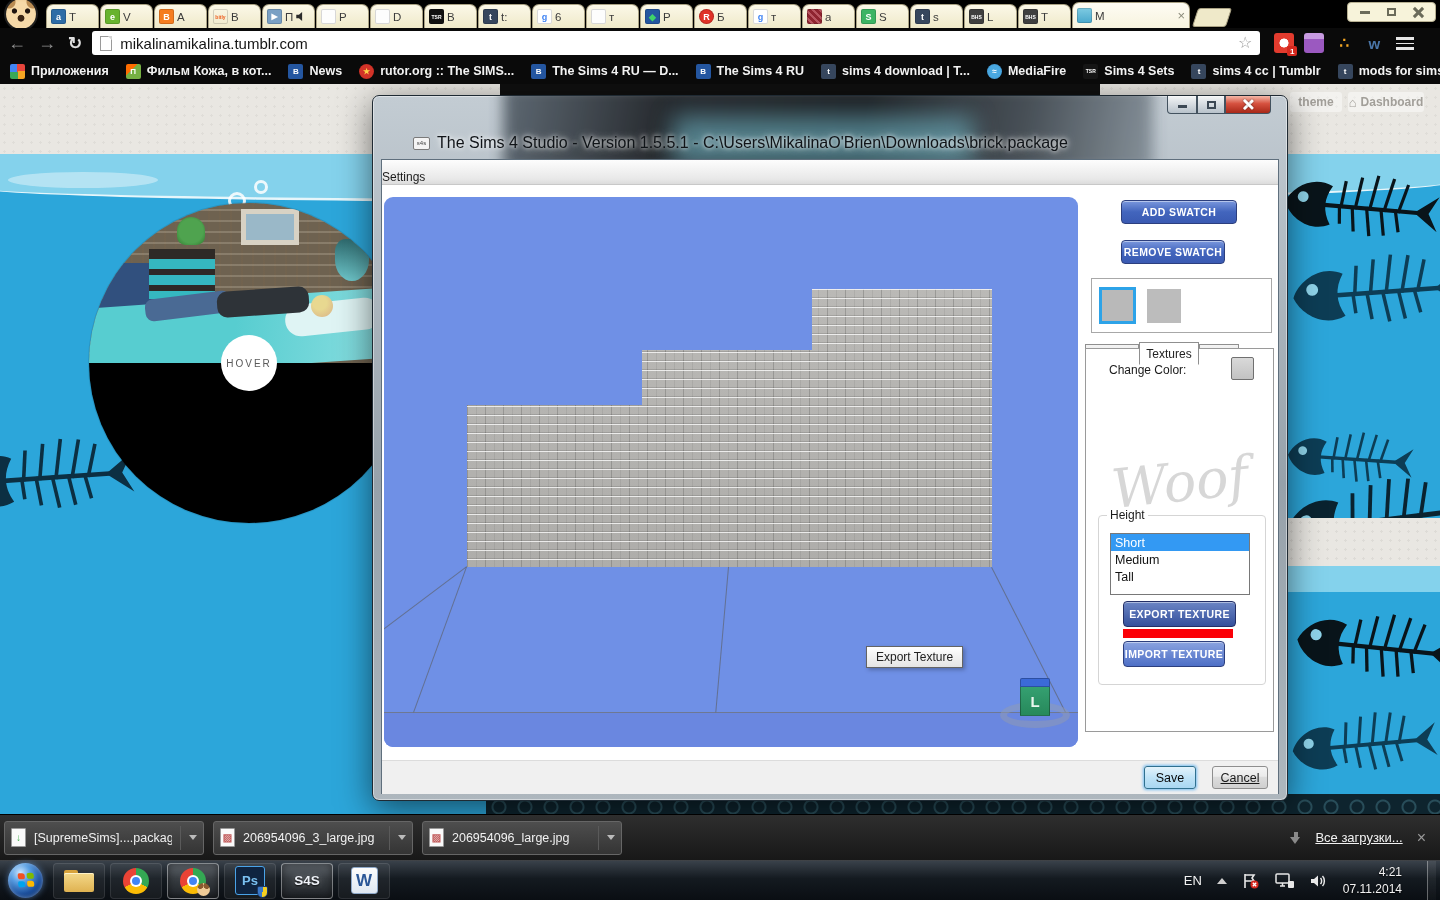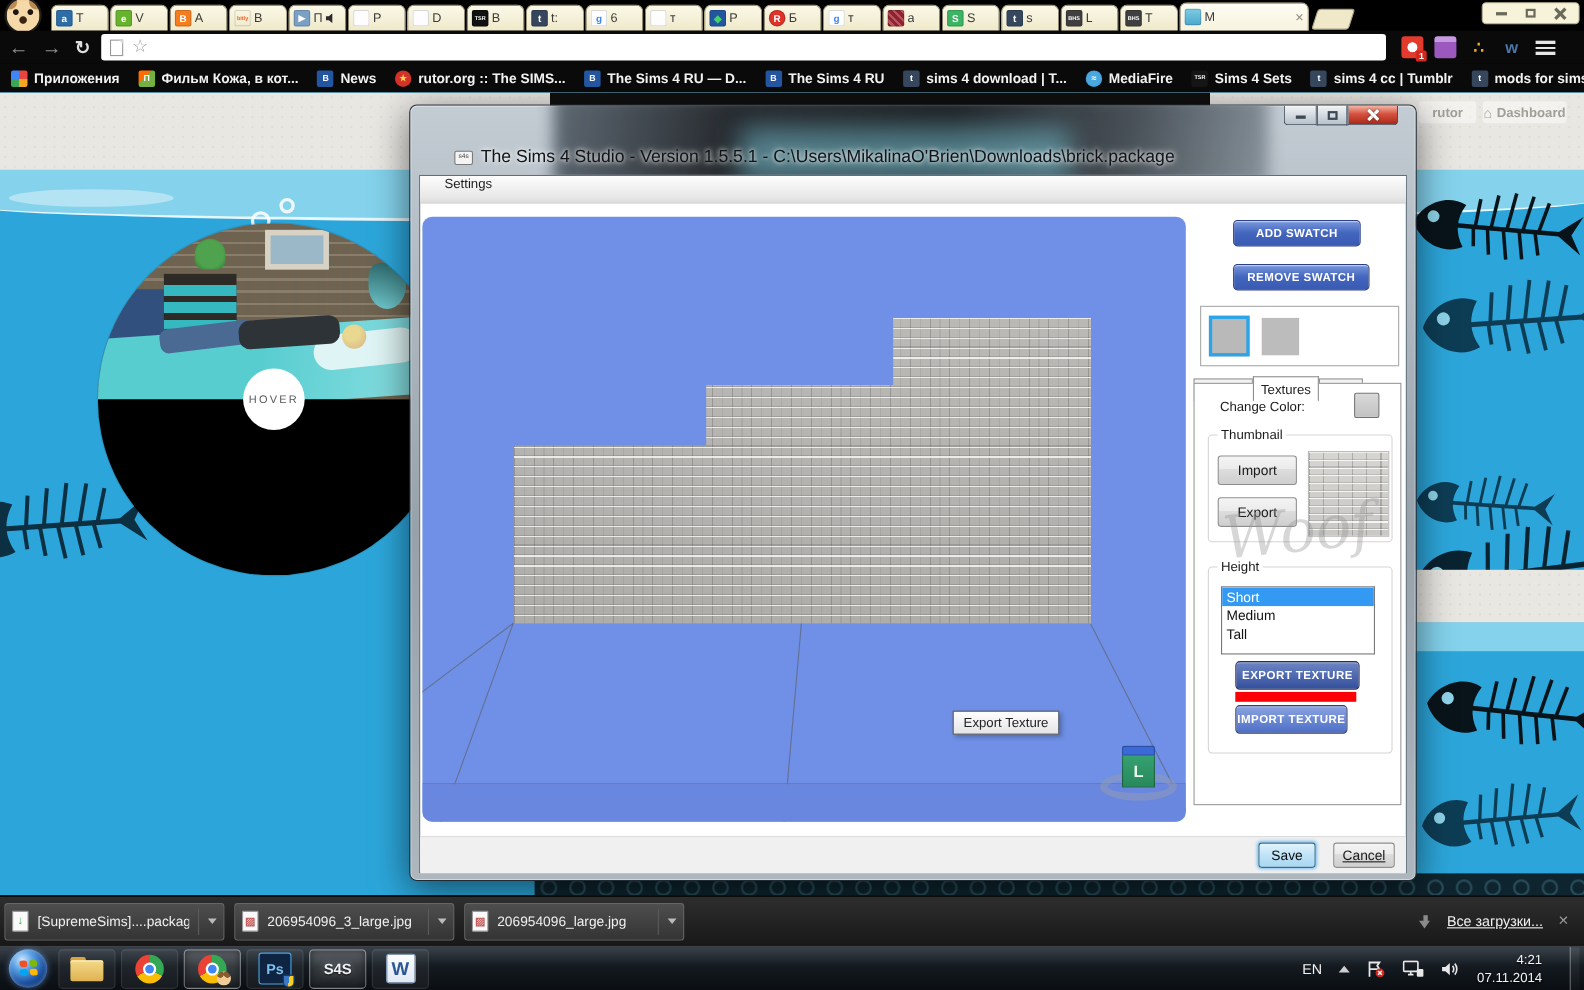--- a/index.html
+++ b/index.html
@@ -149,21 +149,21 @@
   .tbb.max i { width:9px; height:8px; border:2px solid #3c4854; }
   .tbb.close i { position:relative; width:11px; height:11px; }
   .tbb.close i::before,.tbb.close i::after { content:""; position:absolute; left:4.5px; top:-1px; width:2.6px;
     height:13px; background:#fff; border-radius:1px; box-shadow:0 0 2px rgba(0,0,0,.5); }
   .tbb.close i::before { transform:rotate(45deg); } .tbb.close i::after { transform:rotate(-45deg); }
 
   .dialog { position:absolute; left:8px; top:63px; width:898px; height:635px; background:#fff;
     border:1px solid #5f6f7d; }
   .settings-bar { position:absolute; left:0; top:0; width:100%; height:25px;
     background:linear-gradient(#fdfdfd,#e8e8e8 80%,#dcdcdc); border-bottom:1px solid #c8c8c8;
-    display:flex; align-items:flex-start; padding-left:22px; font-size:12px; color:#1c1c1c; }
+    display:flex; align-items:flex-end; padding-left:0; font-size:12px; color:#1c1c1c; }
 
   
   .vp { position:absolute; left:2px; top:37px; width:694px; height:550px; border-radius:9px;
     background:#6f90e6; overflow:hidden; }
   .wall { position:absolute; left:83px; top:92px; width:525px; height:278px;
     clip-path:polygon(0px 116px, 175px 116px, 175px 61px, 345px 61px, 345px 0px, 525px 0px, 525px 278px, 0px 278px);
     background:
       repeating-linear-gradient(180deg, rgba(255,255,255,.75) 0 1px, rgba(255,255,255,0) 1px 2px, rgba(0,0,0,0) 2px 8px, rgba(0,0,0,.12) 8px 9px),
       repeating-linear-gradient(90deg, rgba(80,80,78,.30) 0 1px, transparent 1px 18px),
       repeating-linear-gradient(90deg, transparent 0 9px, rgba(110,110,108,.16) 9px 10px, transparent 10px 18px),
@@ -177,21 +177,21 @@
   .mk-top { width:30px; height:9px; background:#3b6ad8; border-radius:2px 2px 0 0; border:1px solid rgba(0,0,0,.25); }
   .mk-body { width:30px; height:29px; background:linear-gradient(#35a071,#27895b); border:1px solid rgba(0,0,0,.3);
     border-top:none; display:flex; align-items:center; justify-content:center; color:#eaf6ee;
     font-size:15px; font-weight:bold; }
 
   
   .btn-blue { position:absolute; border-radius:4px; border:1px solid #2c3f7e; color:#fff; font-weight:bold;
     font-size:10.5px; letter-spacing:.4px; display:flex; align-items:center; justify-content:center;
     background:linear-gradient(#7a97dd,#4265bd 50%,#3a5ab2); box-shadow:inset 0 1px 0 rgba(255,255,255,.45); }
   .addswatch { left:739px; top:40px; width:116px; height:24px; }
-  .removeswatch { left:739px; top:80px; width:124px; height:24px; }
+  .removeswatch { left:739px; top:80px; width:104px; height:24px; }
   .swatchbox { position:absolute; left:709px; top:118px; width:181px; height:55px; background:#fff;
     border:1px solid #a8a8a8; }
   .sw1 { position:absolute; left:7px; top:8px; width:37px; height:37px; background:#b9b9b9;
     border:3px solid #2da3e8; }
   .sw2 { position:absolute; left:55px; top:10px; width:34px; height:34px; background:#bcbcbc; }
   .ptab { position:absolute; top:184px; height:21px; display:flex; align-items:center; justify-content:center;
     font-size:12px; color:#222; background:linear-gradient(#f4f4f4,#dadada); border:1px solid #8f8f8f; }
   .ptab.catalog { left:703px; width:54px; }
   .ptab.textures { left:757px; width:60px; top:182px; height:23px; background:#fff; border-bottom:1px solid #fff; z-index:2; }
   .ptab.tags { left:817px; width:40px; }
@@ -471,20 +471,21 @@
         </div>
     </div>
   </div>
 
   <div id="toolbar">
     <span class="nav-arrow">←</span>
     <span class="nav-arrow">→</span>
     <span class="reload">↻</span>
     <div class="addressbar">
       <span class="page-ico"></span>
+      <span class="url">mikalinamikalina.tumblr.com</span>
       <span class="star">☆</span>
     </div>
     <div class="extrow">
 
         <div class="ext" style="background: radial-gradient(circle, rgb(255, 255, 255) 30%, rgb(226, 59, 46) 34%);">
 
           <span class="ext-badge">1</span>
         </div>
 
         <div class="ext" style="background: linear-gradient(rgb(199, 154, 224) 0px, rgb(199, 154, 224) 28%, rgb(155, 89, 192) 28%); border-radius: 3px;">
@@ -617,21 +618,21 @@
         <div class="av-torso"></div>
         <div class="av-head"></div>
       </div>
       <div class="avatar-bottom"></div>
       <div class="hover-circle">
         <span class="hover-label">HOVER</span>
       </div>
     </div>
 
     <div class="tmb-btn" style="left:1290px;width:52px;">
-      <span>rutor</span>
+      <span>theme</span>
     </div>
     <div class="tmb-btn" style="left:1348px;width:76px;">
       <span class="home-ico">⌂</span>
       <span>Dashboard</span>
     </div>
 
     <div id="s4s-window">
       <div class="titlebar">
         <div class="tb-blur"></div>
         <div class="tb-teal"></div>
@@ -679,26 +680,20 @@
           <div class="sw2"></div>
         </div>
         <div class="ptab catalog">Import</div>
         <div class="ptab textures">Textures</div>
         <div class="ptab tags">Tags</div>
 
         <div class="panelbox">
           <span class="cc-label">Change Color:</span>
           <div class="cc-swatch"></div>
 
-          <div class="groupbox thumbgroup">
-            <span class="gb-legend">Thumbnail</span>
-            <div class="btn-std imp">Import</div>
-            <div class="btn-std exp">Export</div>
-            <div class="thumbimg"></div>
-          </div>
 
           <div class="watermark">Woof</div>
 
           <div class="groupbox heightgroup">
             <span class="gb-legend">Height</span>
             <div class="hlist">
               <div class="hrow selected">Short</div>
               <div class="hrow">Medium</div>
               <div class="hrow">Tall</div>
             </div>

